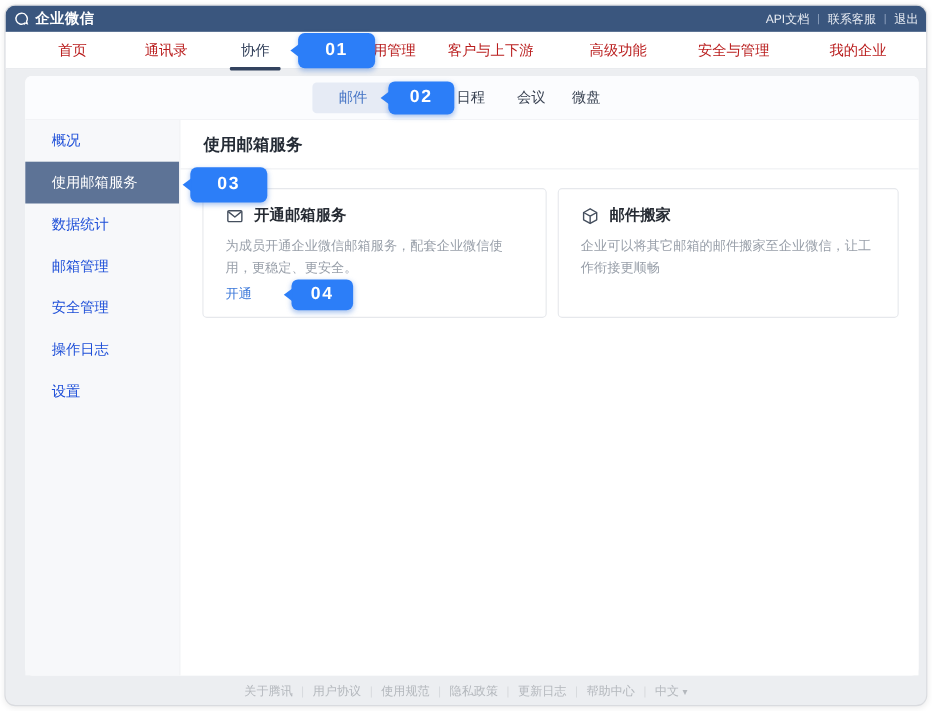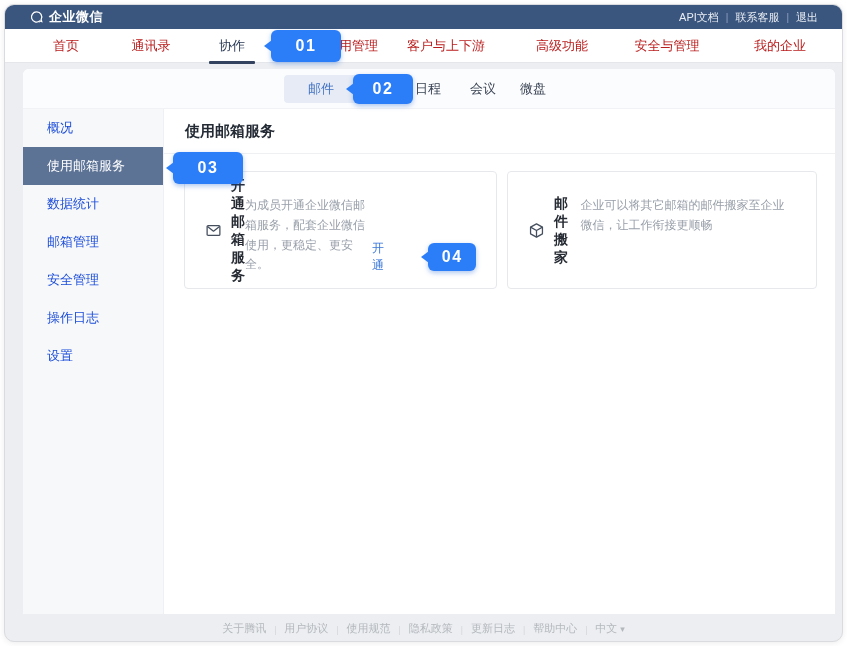--- a/index.html
+++ b/index.html
@@ -4,21 +4,21 @@
 <style>
   * { margin:0; padding:0; box-sizing:border-box; }
   html,body { width:847px; height:646px; background:#fff;
     font-family:"Liberation Sans","DejaVu Sans",sans-serif; }
   .frame { position:absolute; left:4px; top:4px; width:839px; height:638px;
     border:1px solid #d9dbdf; border-radius:10px; overflow:hidden;
     box-shadow:0 1px 6px rgba(0,0,0,.08); background:#eceef1; }
 
   
   .topbar { height:24px; background:#3a567e; display:flex; align-items:center;
-    justify-content:space-between; padding:0 24px; }
+    justify-content:space-between; padding:0 7px; }
   .brand { display:flex; align-items:center; gap:5px; color:#fff;
     font-size:13px; font-weight:700; letter-spacing:.5px; }
   .topbar-right { display:flex; align-items:center; gap:7px;
     color:#e8ecf3; font-size:11px; }
   .topbar-right .sep { color:#8fa2bf; font-size:10px; }
   .topbar-right span[data-interactable="true"] { cursor:pointer; }
 
   
   .navbar { position:relative; height:34px; background:#fff;
     border-bottom:1px solid #e4e6ea; }
@@ -55,21 +55,21 @@
     color:#1d4ed8; cursor:pointer; white-space:nowrap; }
   .side-item.selected { background:#5d7396; color:#fff; }
 
   .main { flex:1; background:#fff; border-left:1px solid #eef0f3; }
   .main-title-row { height:45px; display:flex; align-items:center;
     padding-left:21px; border-bottom:1px solid #eef0f2; }
   .main-title { font-size:15px; font-weight:700; color:#242b35; }
 
   .cards { display:flex; margin:17px 0 0 20px; gap:10px; }
   .card { border:1px solid #e6e8ec; border-radius:4px; background:#fff;
-    height:118px; padding:15px 20px 14px; display:flex; }
+    height:118px; padding:15px 20px 14px; display:flex; flex-direction:column; }
   .card-1 { width:313px; }
   .card-2 { width:310px; }
   .card-head { display:flex; align-items:center; gap:9px; }
   .card-title { font-size:14px; font-weight:700; color:#262b33; }
   .card-desc { margin-top:9px; font-size:12px; line-height:1.65; color:#989fa9; }
   .card-action-row { margin-top:auto; display:flex; align-items:center;gap:24px; }
   .card-link { font-size:12px; color:#3976d9; cursor:pointer; }
 
   
   .footer { height:29px; display:flex; align-items:center; justify-content:center;

